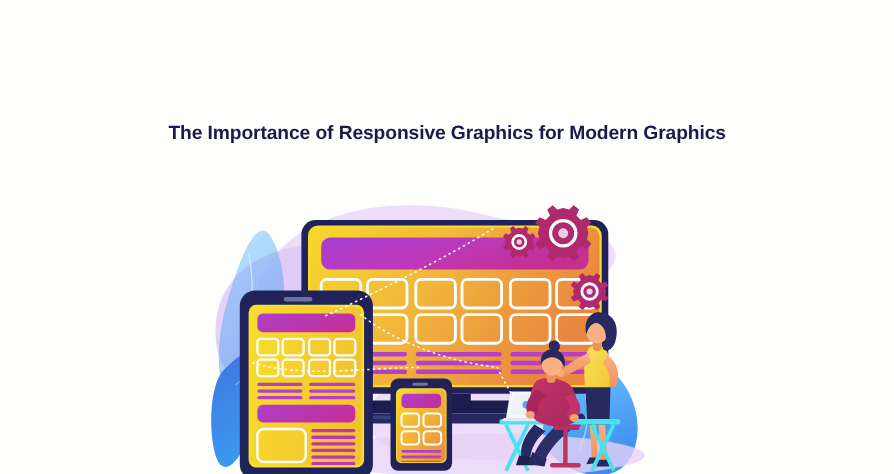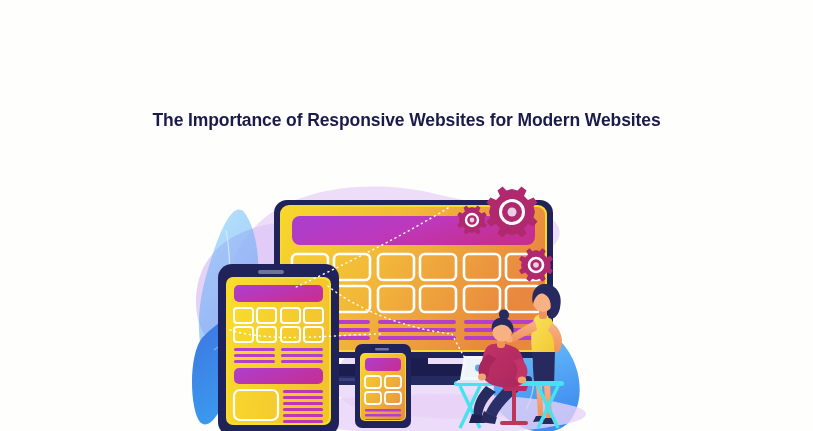--- a/index.html
+++ b/index.html
@@ -32,21 +32,21 @@
     width:420px;
     height:253px;
   }
   .hero-illustration svg{display:block;width:420px;height:253px;}
 </style>
 </head>
 <body style="background: rgb(254, 254, 252);">
 
 <div id="page" style="background: rgb(254, 254, 252);">
 
-  <h1 class="page-title" style="color: rgb(27, 27, 75);">The Importance of Responsive Websites for Modern Websites</h1>
+  <h1 class="page-title" style="color: rgb(27, 27, 75);">The Importance of Responsive Graphics for Modern Graphics</h1>
 
   <div class="hero-illustration">
     <svg viewBox="0 0 420 253" xmlns="http://www.w3.org/2000/svg">
       <defs>
         <linearGradient id="gScreenBig" x1="0" y1="0" x2="1" y2="0.35">
           <stop offset="0%" stop-color="#f7d82b"></stop>
           <stop offset="45%" stop-color="#f2b83a"></stop>
           <stop offset="100%" stop-color="#e8873f"></stop>
         </linearGradient>
         <linearGradient id="gHeaderBig" x1="0" y1="0" x2="1" y2="0.4">

